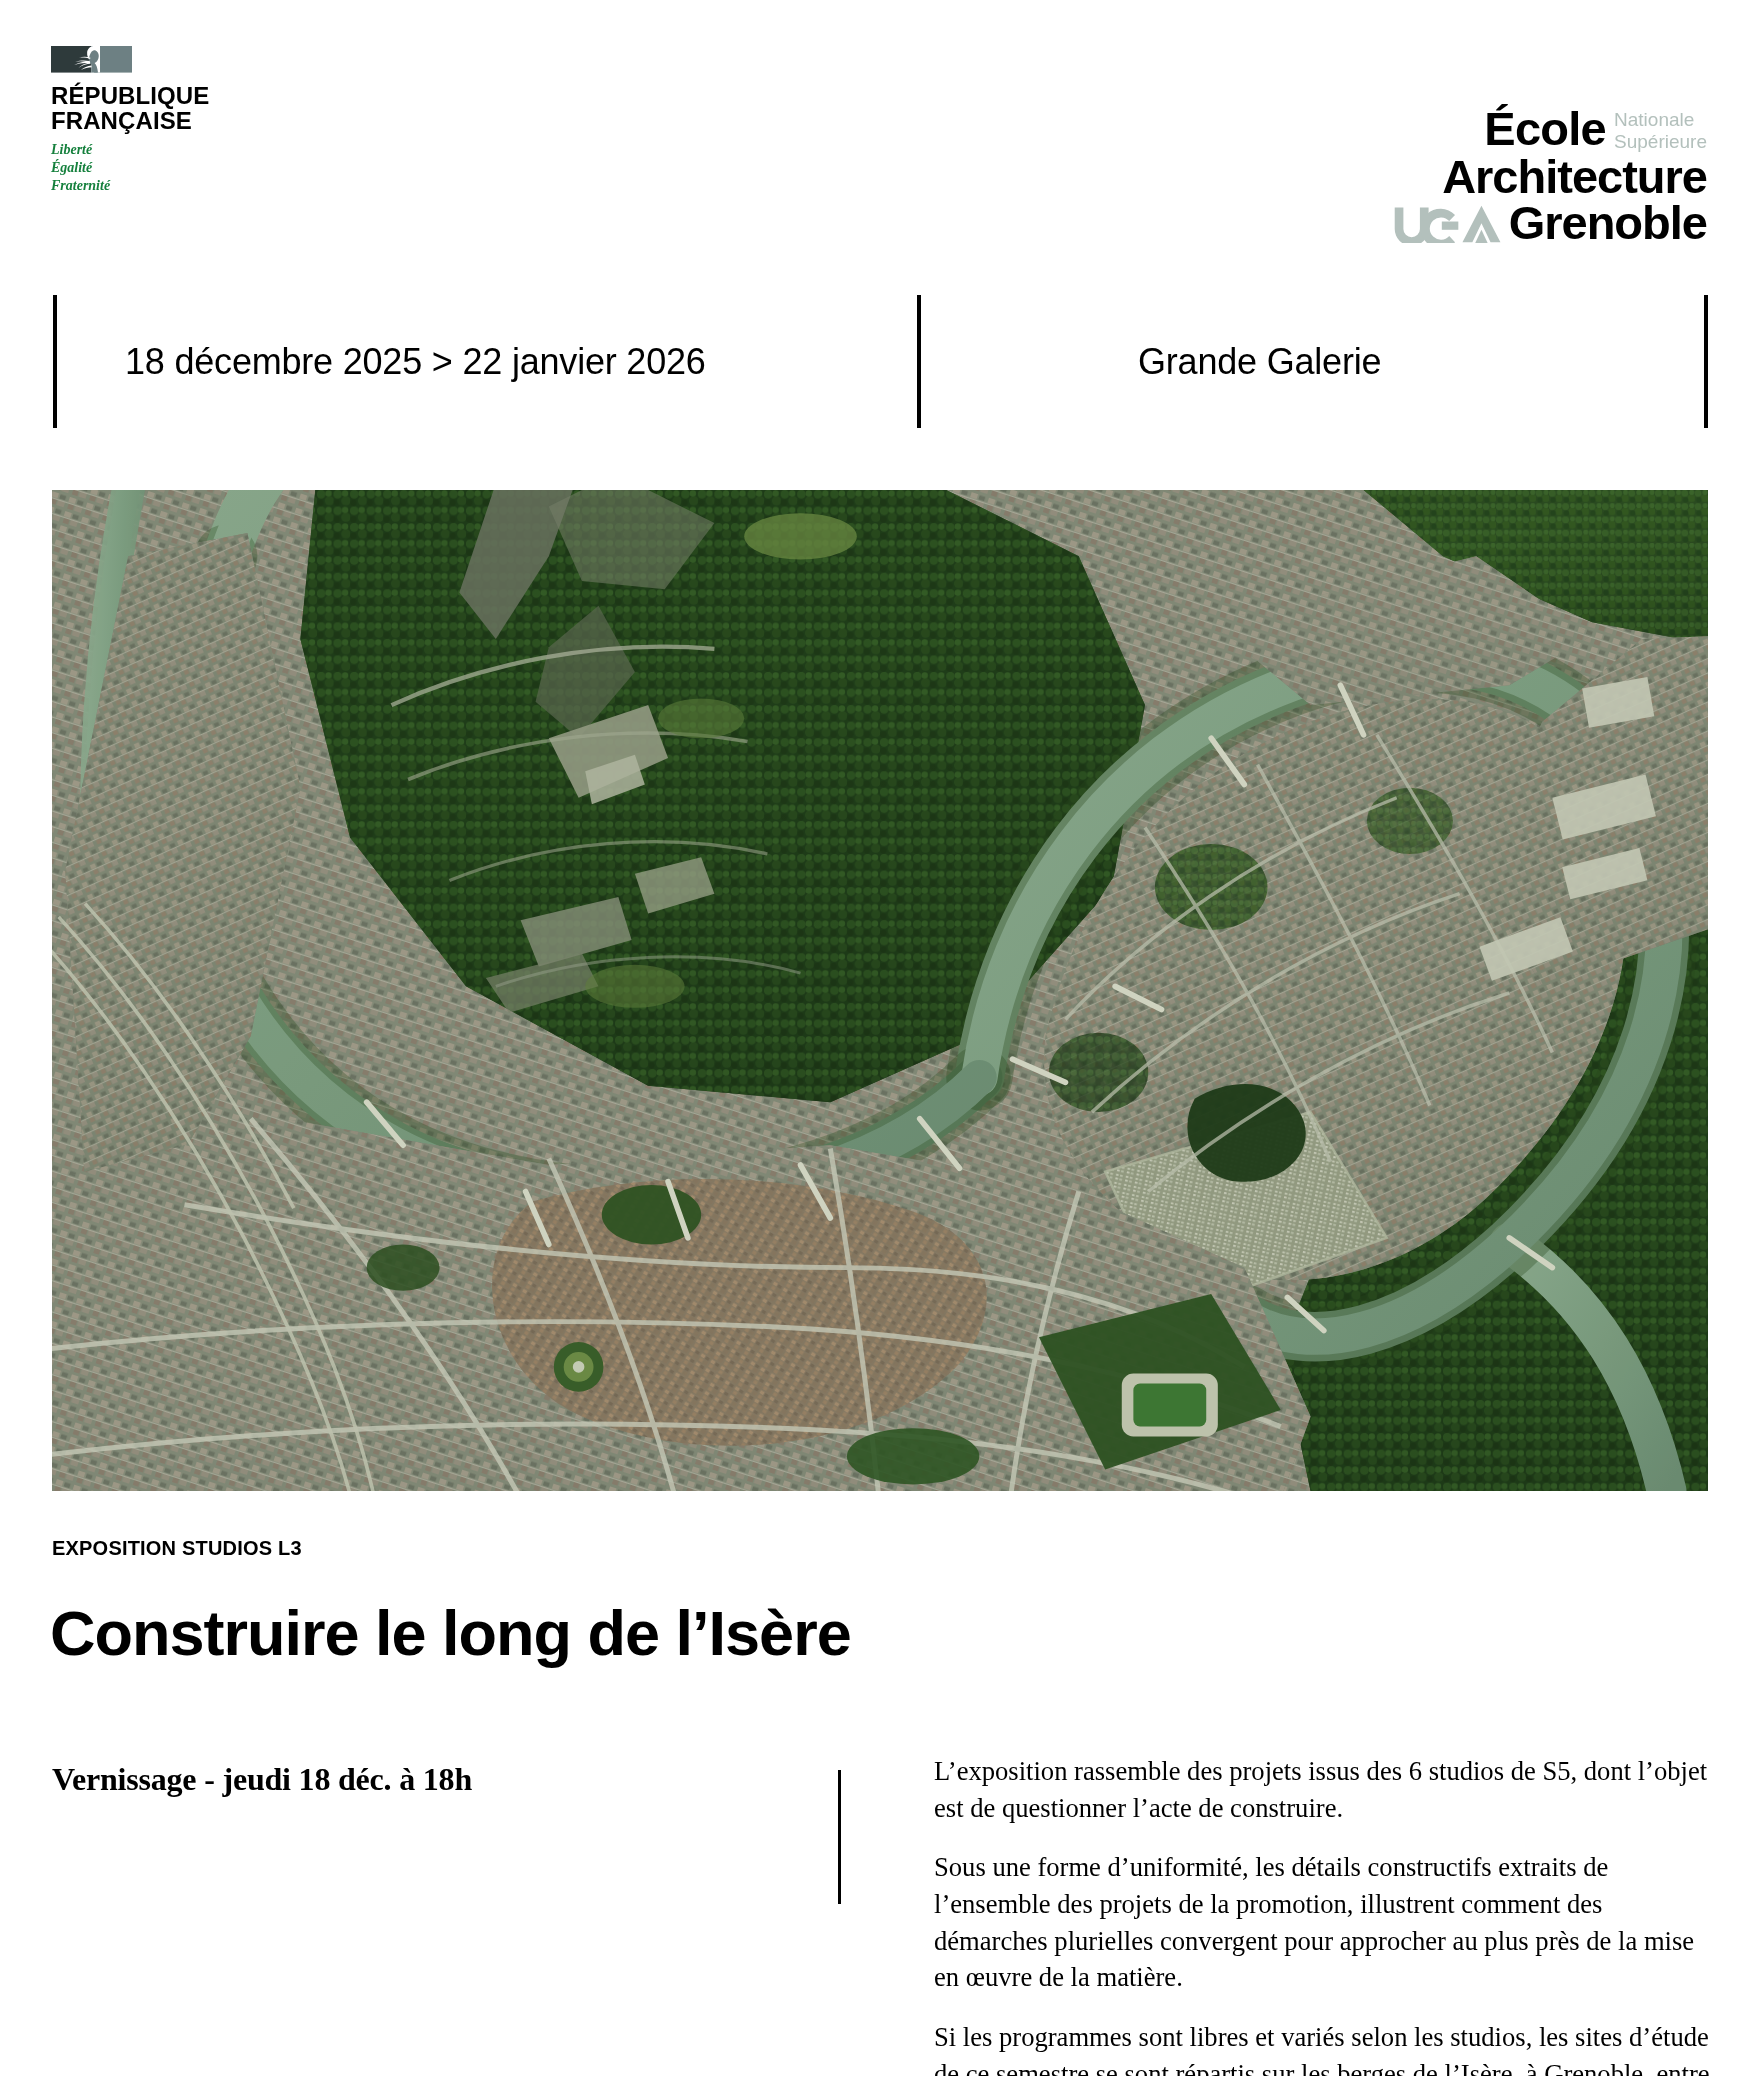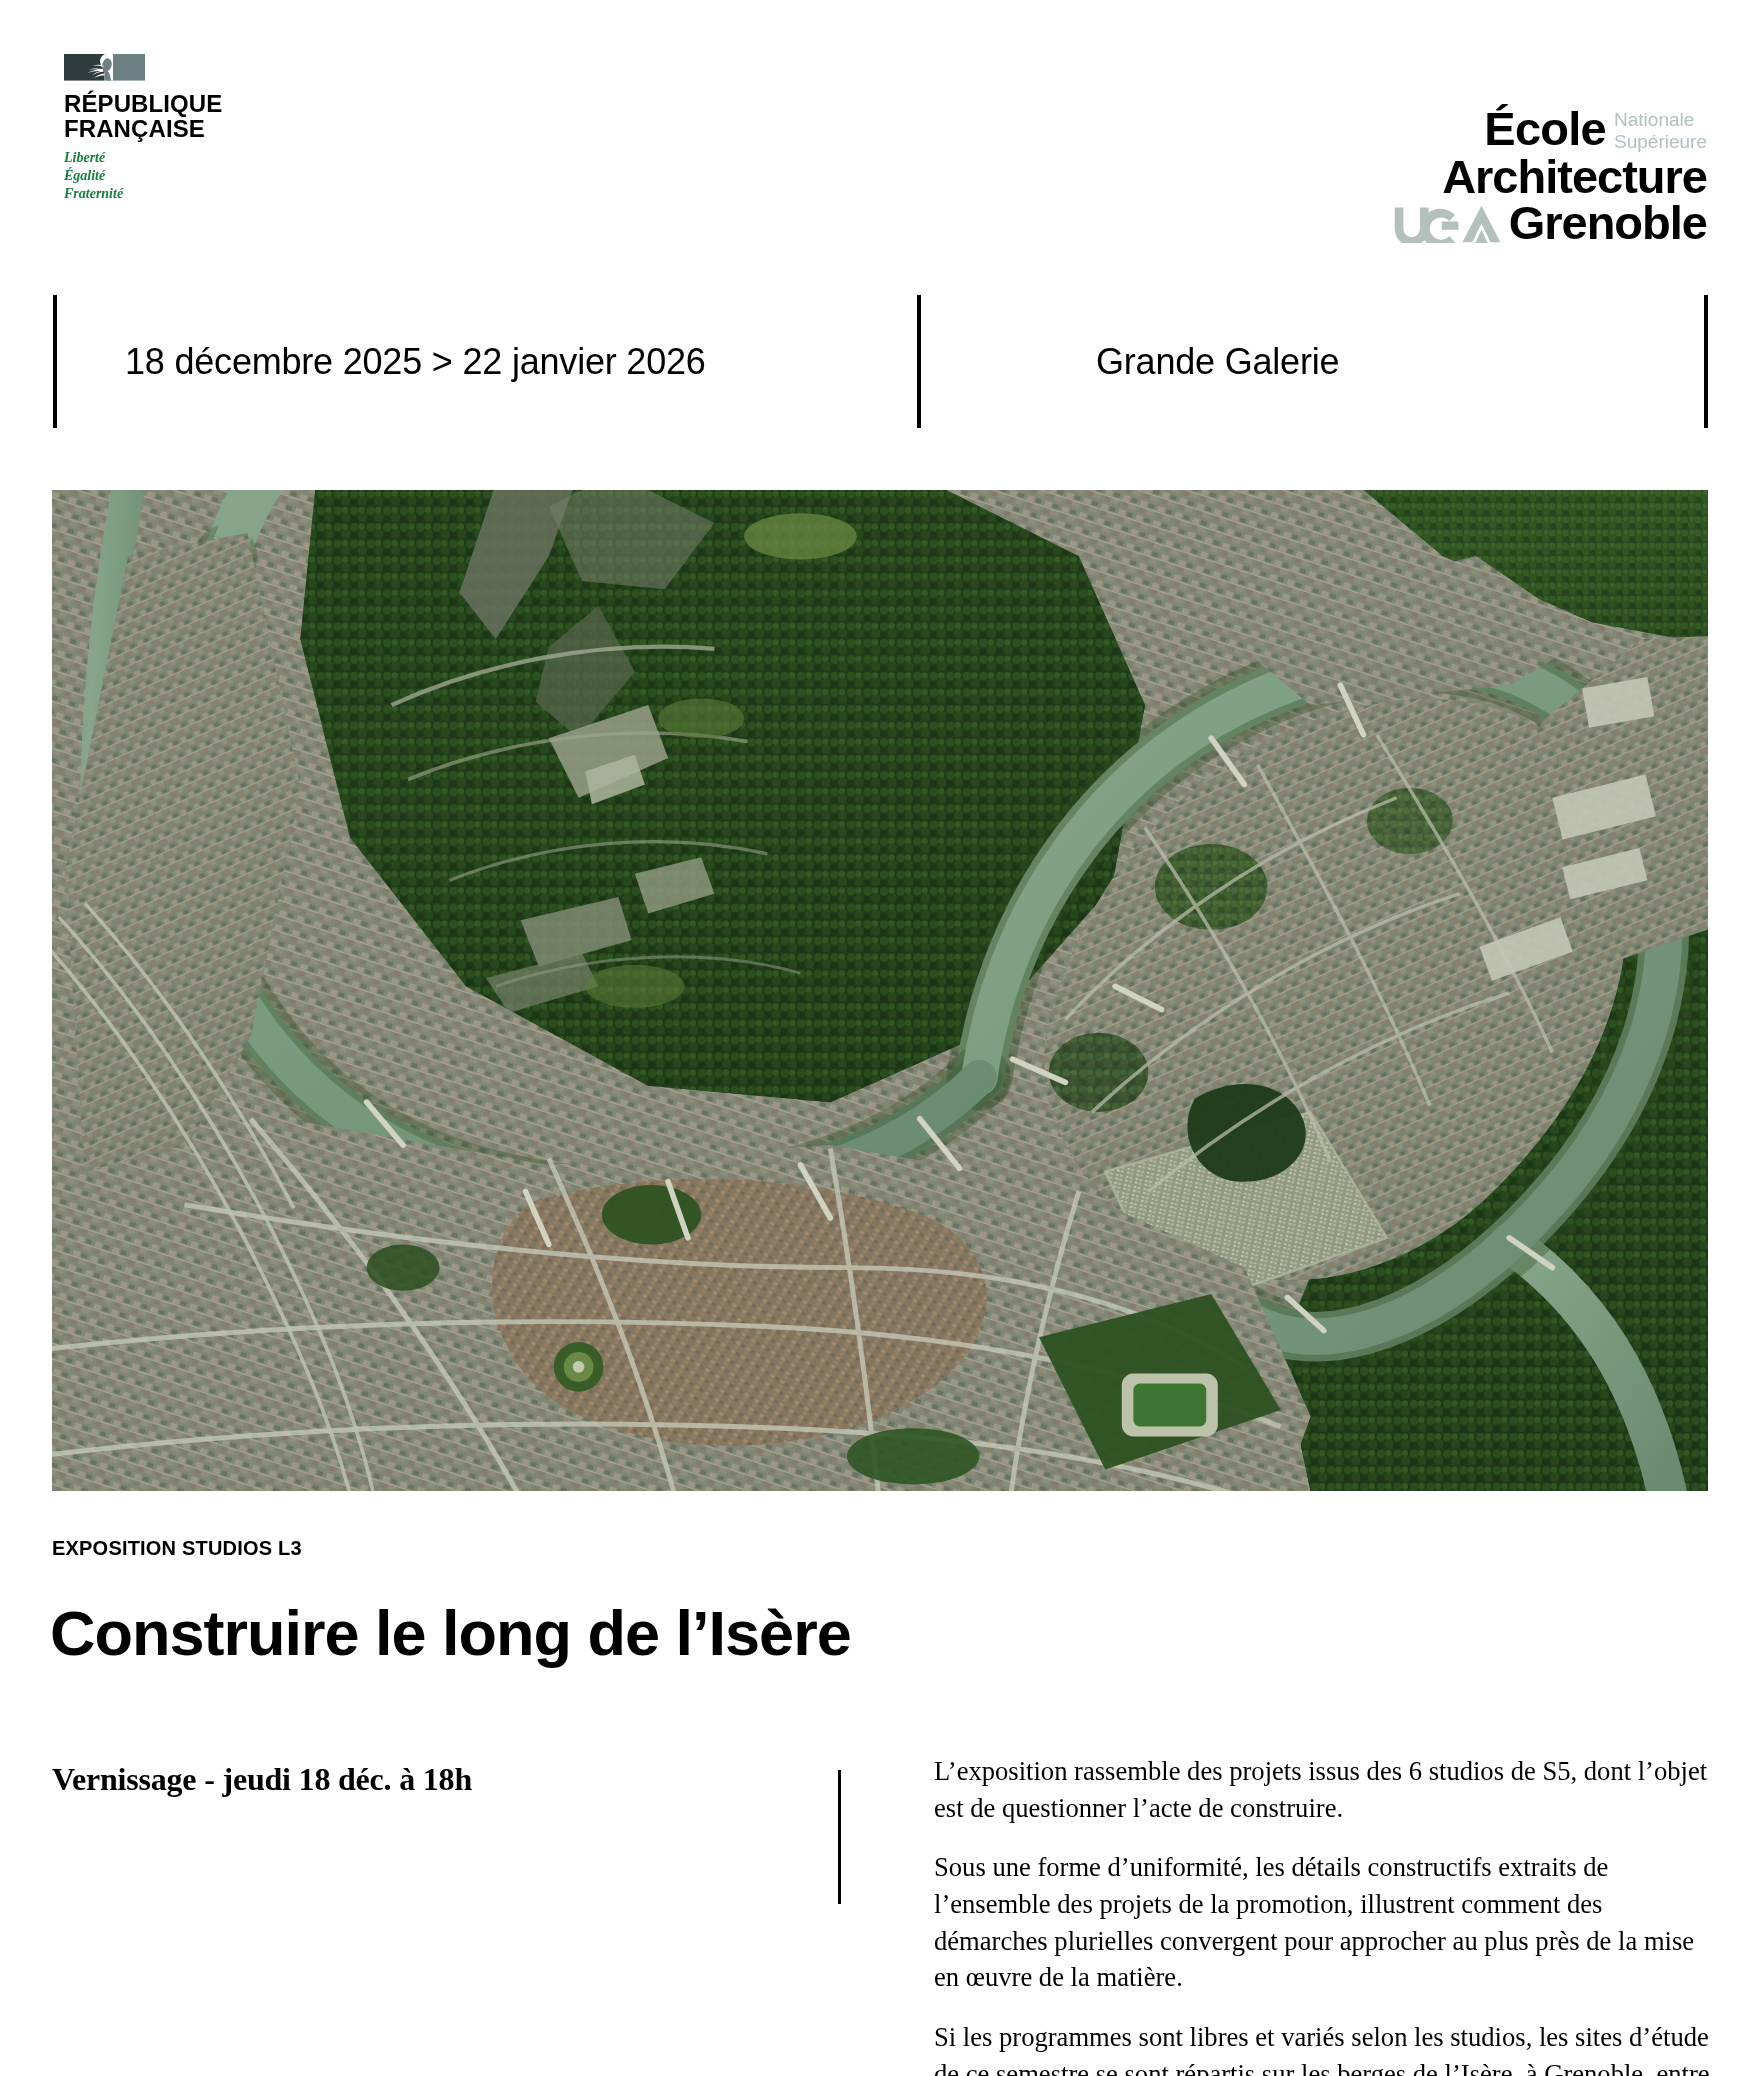--- a/index.html
+++ b/index.html
@@ -15,23 +15,22 @@
     position: relative;
     font-family: "Liberation Sans", sans-serif;
     color: #000000;
     overflow: hidden;
   }
 
   
   .logo-rf {
     position: absolute;
     left: 51px;
-    top: 54px;
+    top: 46px;
     width: 233px;
-    margin-left: 13px;
   }
   .rf-flag {
     width: 81px;
     height: 26.6px;
     display: block;
     margin-bottom: 10px;
   }
   .rf-name {
     font-weight: 700;
     font-size: 24px;
@@ -128,21 +127,21 @@
     top: 0;
     height: 133px;
     display: flex;
     align-items: center;
     font-size: 36px;
     font-weight: 400;
     letter-spacing: -0.2px;
     white-space: nowrap;
   }
   .meta-dates { left: 125px; }
-  .meta-venue { left: 1096px; }
+  .meta-venue { left: 1138px; }
 
   
   .photo {
     position: absolute;
     left: 52px;
     top: 490px;
     width: 1656px;
     height: 1001px;
     overflow: hidden;
     background: #3f5a38;

